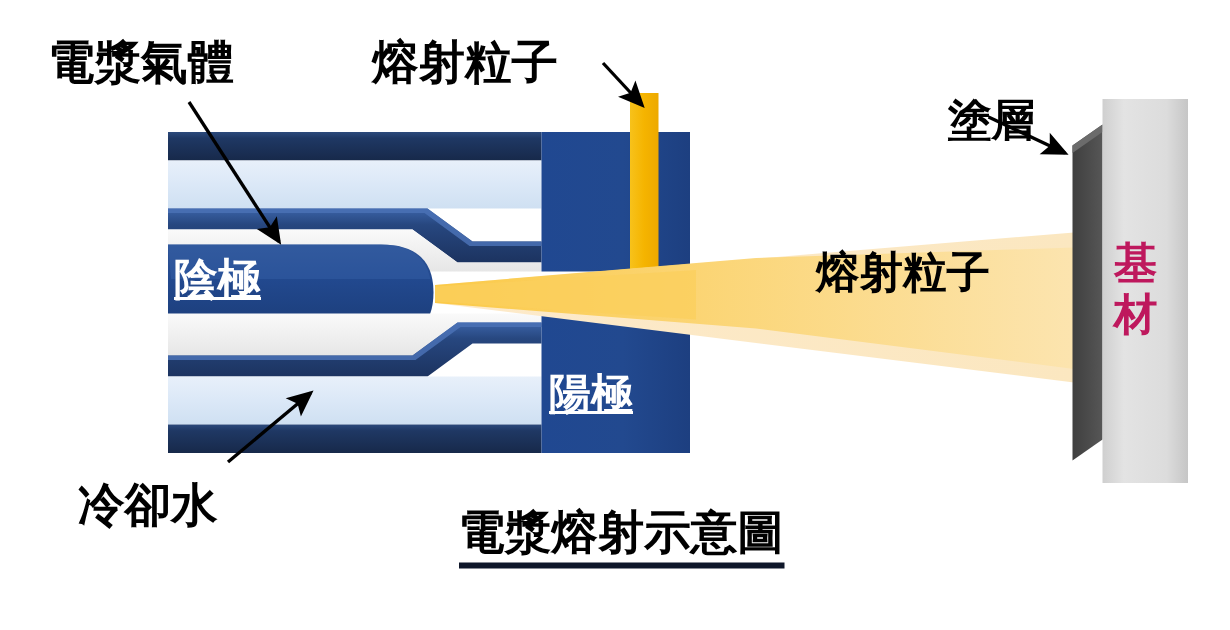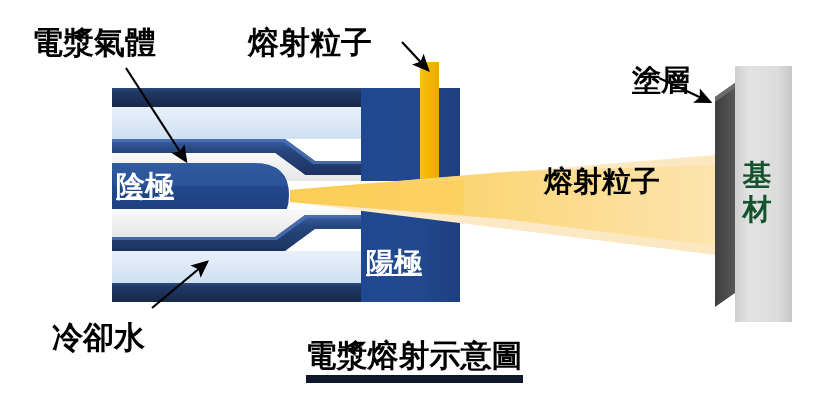--- a/index.html
+++ b/index.html
@@ -57,42 +57,42 @@
   .lbl-anode   { left: 362px; top: 249px; font-size: 28px; text-align: right; }
 
   .lbl-substrate {
     position: absolute;
     left: 736px;
     top: 158px;
     width: 34px;
     font-family: "DejaVu Sans", "Liberation Sans", sans-serif;
     font-weight: 700;
     font-size: 29px;
-    color: #14532d;
+    color: #be185d;
     line-height: 1.18;
     text-align: center;
     white-space: normal;
     word-break: break-all;
   }
 
   .title-wrap {
     position: absolute;
     left: 0;
     top: 338px;
     width: 820px;
     text-align: center;
   }
   .title-text {
     display: inline-block;
     font-family: "DejaVu Sans", "Liberation Sans", sans-serif;
     font-weight: 700;
     font-size: 31px;
     color: #000000;
     line-height: 1.1;
-    border-bottom: 8px solid #0f172a;
+    border-bottom: 4px solid #0f172a;
     padding-bottom: 3px;
   }
 </style>
 </head>
 <body>
 
 <div id="stage">
 
   <svg class="diagram" viewBox="0 0 820 420">
     <defs>

